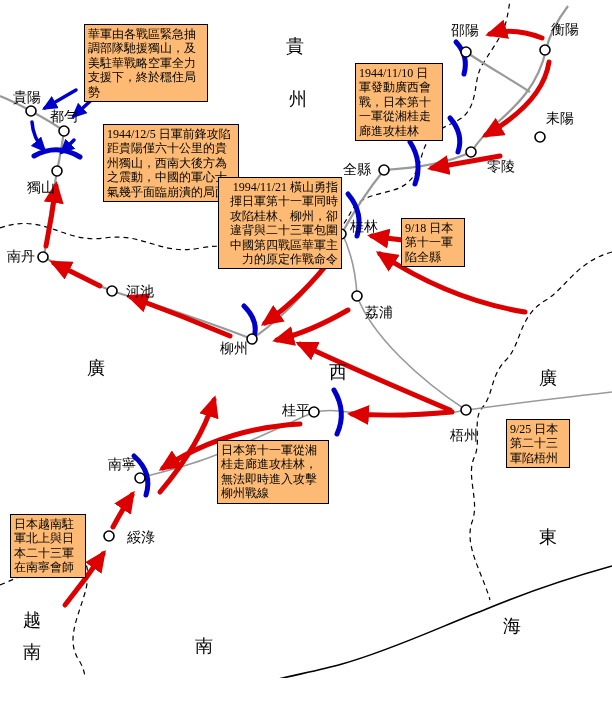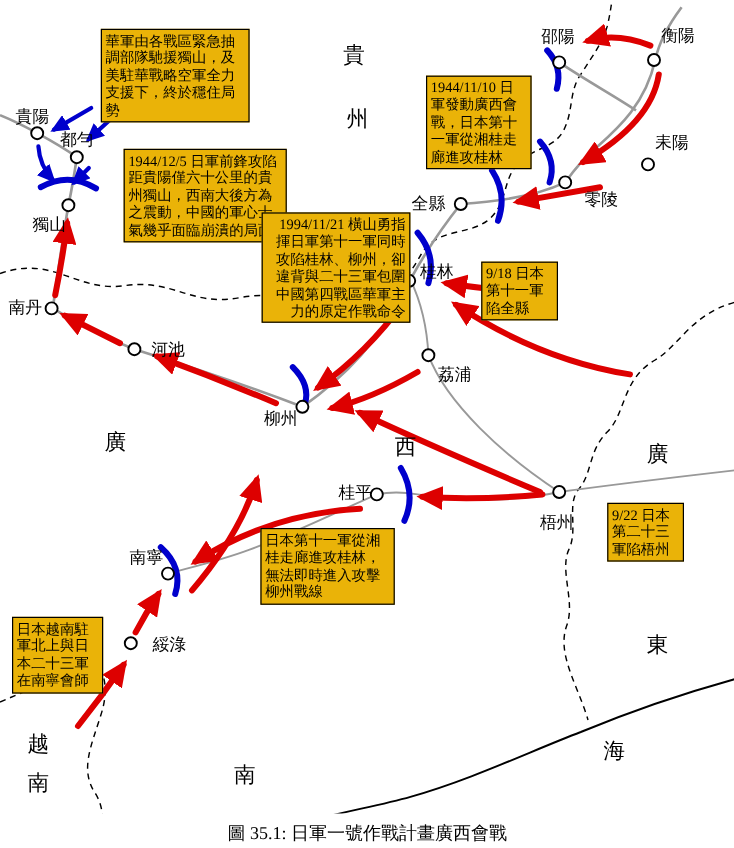--- a/index.html
+++ b/index.html
@@ -1,20 +1,20 @@
 <!DOCTYPE html>
 <html><head>
 <meta charset="utf-8">
 <style>
   html,body{margin:0;padding:0;background:#fff;}
   #stage{position:relative;width:612px;height:707px;background:#ffffff;overflow:hidden;
          font-family:"Liberation Serif","DejaVu Serif",serif;color:#000;}
   #map-svg{position:absolute;left:0;top:0;}
   #boxes{position:absolute;left:0;top:0;width:612px;height:678px;}
-  .abox{position:absolute;background:#eab308;border:1px solid #000;padding:2px 3px;
+  .abox{position:absolute;background:#fdba74;border:1px solid #000;padding:2px 3px;
         font-size:12px;line-height:1.2;font-family:"Liberation Serif","DejaVu Serif",serif;}
   #caption{position:absolute;left:0;right:0;top:685px;text-align:center;font-size:15px;
            font-family:"Liberation Serif","DejaVu Serif",serif;}
   svg text{font-family:"Liberation Serif","DejaVu Serif",serif;fill:#000;}
 </style>
 </head>
 <body>
 
 <div id="stage">
   <svg id="map-svg" width="612" height="678" viewBox="0 0 612 678">
@@ -106,18 +106,17 @@
       <text x="32" y="658" font-size="18" text-anchor="middle">南</text>
       <text x="204" y="652" font-size="18" text-anchor="middle">南</text>
       <text x="512" y="632" font-size="18" text-anchor="middle">海</text>
     </svg>
   <div id="boxes">
       <div class="abox" style="left: 84px; top: 24px; width: 116px;">華軍由各戰區緊急抽調部隊馳援獨山，及美駐華戰略空軍全力支援下，終於穩住局勢</div>
       <div class="abox" style="left: 103px; top: 124px; width: 128px;">1944/12/5 日軍前鋒攻陷距貴陽僅六十公里的貴州獨山，西南大後方為之震動，中國的軍心士氣幾乎面臨崩潰的局面</div>
       <div class="abox" style="left: 355px; top: 63px; width: 80px;">1944/11/10 日軍發動廣西會戰，日本第十一軍從湘桂走廊進攻桂林</div>
       <div class="abox" style="left: 401px; top: 176px; width: 56px; margin-top: 42px;">9/18 日本第十一軍陷全縣</div>
       <div class="abox" style="left: 218px; top: 177px; width: 116px; text-align: right;">1994/11/21 橫山勇指揮日軍第十一軍同時攻陷桂林、柳州，卻違背與二十三軍包圍中國第四戰區華軍主力的原定作戰命令</div>
-      <div class="abox" style="left: 506px; top: 419px; width: 56px;">9/22 日本第二十三軍陷梧州</div>
+      <div class="abox" style="left: 506px; top: 419px; width: 56px;">9/25 日本第二十三軍陷梧州</div>
       <div class="abox" style="left: 217px; top: 440px; width: 104px;">日本第十一軍從湘桂走廊進攻桂林，無法即時進入攻擊柳州戰線</div>
       <div class="abox" style="left: 10px; top: 514px; width: 68px; font-family: Liberation Serif, serif;">日本越南駐軍北上與日本二十三軍在南寧會師</div>
     </div>
-  <div id="caption">圖 35.1: 日軍一號作戰計畫廣西會戰</div>
 </div>
 
 </body></html>

